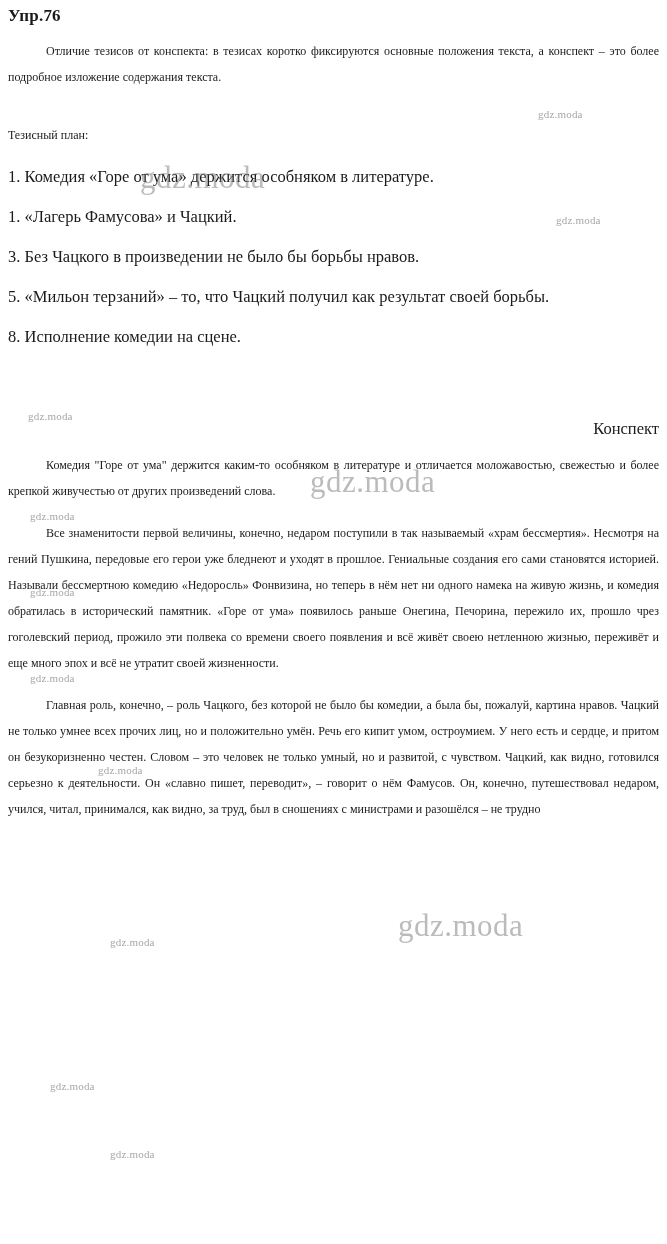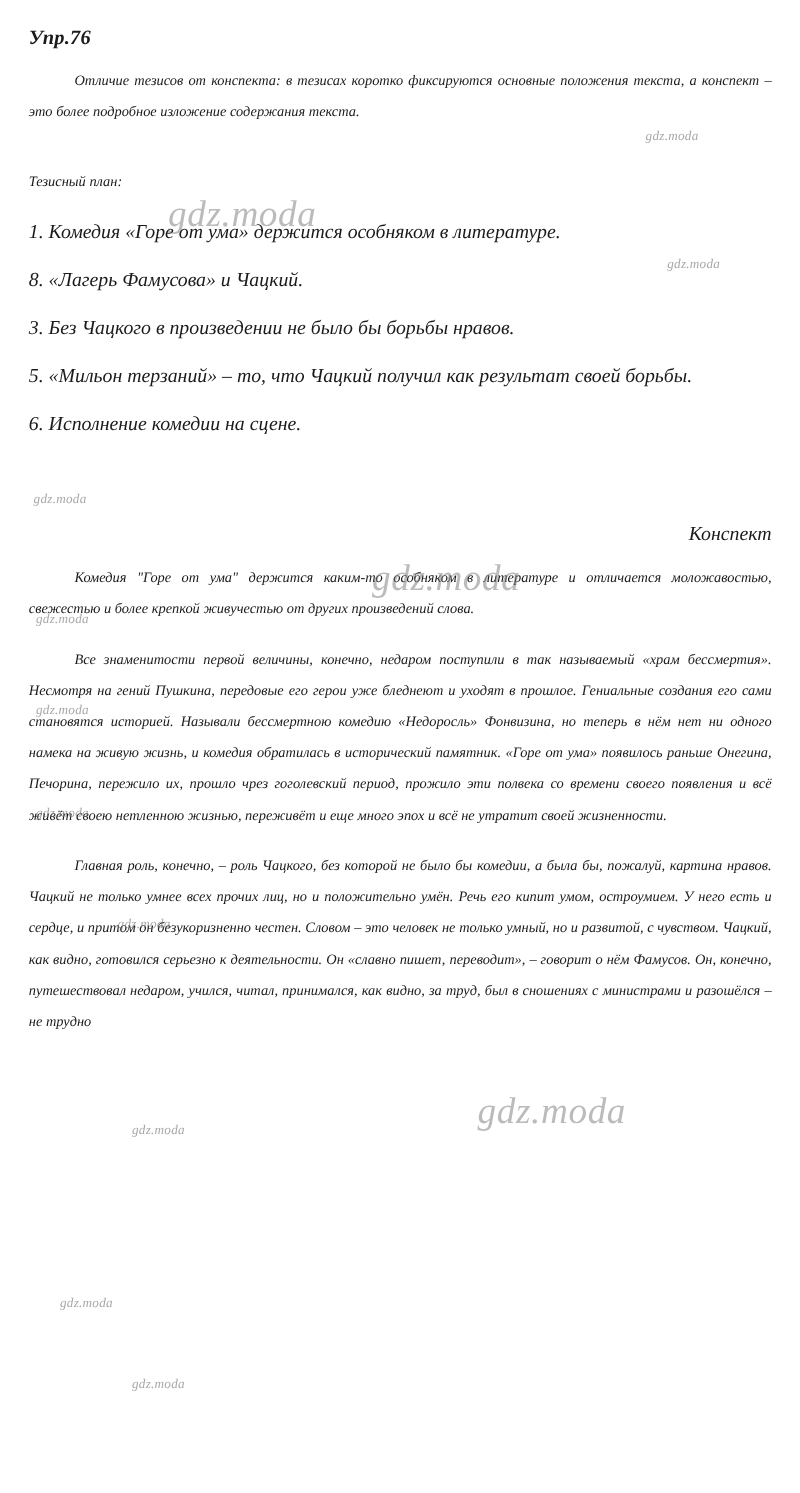--- a/index.html
+++ b/index.html
@@ -12,23 +12,22 @@
     min-height: 1244px;
     font-family: "Liberation Serif", serif;
     color: #1a1a1a;
     position: relative;
     overflow: hidden;
   }
   .page {
     position: relative;
     width: 667px;
     min-height: 1244px;
-    padding: 16px;
+    padding: 0;
     box-sizing: border-box;
-    font-style: italic;
   }
   .content {
     position: relative;
     z-index: 2;
     padding: 6px 8px 0 8px;
   }
   .ex-title {
     font-family: "Liberation Serif", serif;
     font-weight: bold;
     font-size: 17px;
@@ -102,24 +101,24 @@
 
     <p class="para indent">Отличие тезисов от конспекта: в тезисах коротко фиксируются основные положения текста, а конспект – это более подробное изложение содержания текста.</p>
 
     <div class="spacer-lg"></div>
 
     <p class="para">Тезисный план:</p>
 
     <div class="spacer-sm"></div>
 
     <p class="list-item">1. Комедия «Горе от ума» держится особняком в литературе.</p>
-    <p class="list-item">8. «Лагерь Фамусова» и Чацкий.</p>
+    <p class="list-item">1. «Лагерь Фамусова» и Чацкий.</p>
     <p class="list-item">3. Без Чацкого в произведении не было бы борьбы нравов.</p>
     <p class="list-item">5. «Мильон терзаний» – то, что Чацкий получил как результат своей борьбы.</p>
-    <p class="list-item">6. Исполнение комедии на сцене.</p>
+    <p class="list-item">8. Исполнение комедии на сцене.</p>
 
     <div class="spacer-lg"></div>
     <div class="spacer-md"></div>
 
     <p class="konspekt-head">Конспект</p>
 
     <p class="para indent">Комедия "Горе от ума" держится каким-то особняком в литературе и отличается моложавостью, свежестью и более крепкой живучестью от других произведений слова.</p>
 
     <div class="spacer-sm"></div>
 

